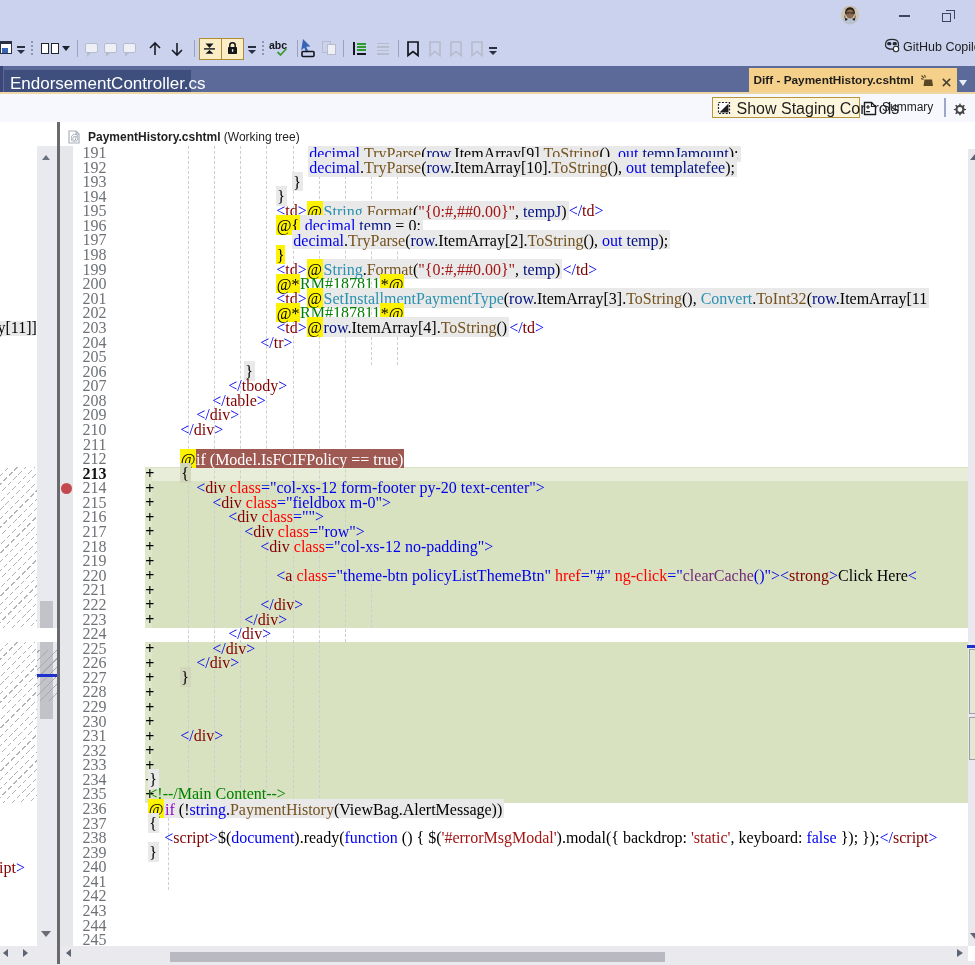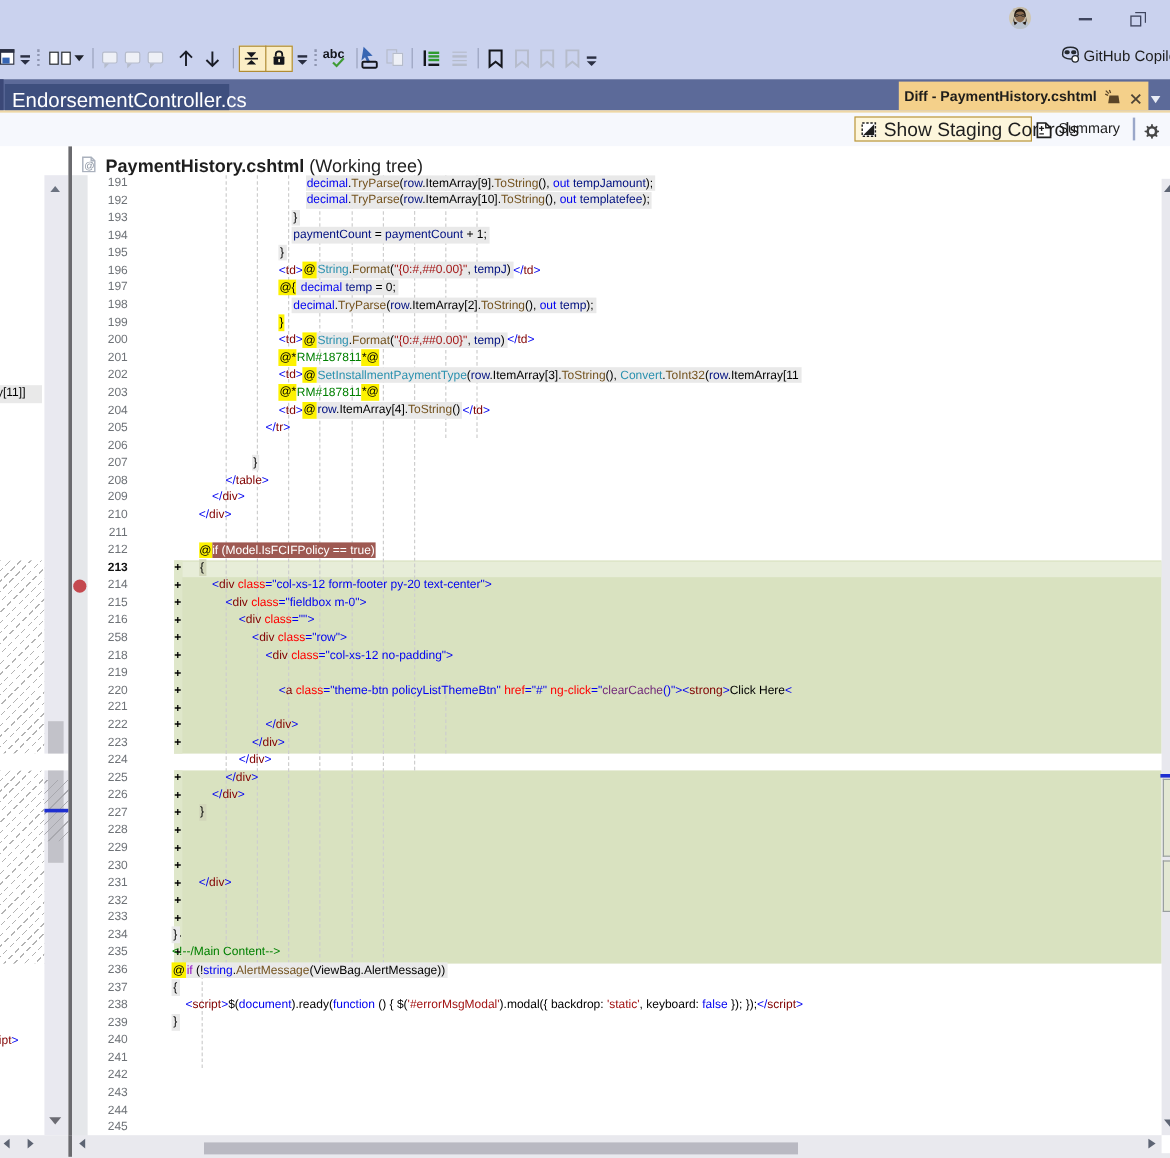--- a/index.html
+++ b/index.html
@@ -1,17 +1,17 @@
 <!DOCTYPE html>
 <html><head><meta charset="utf-8"><style>
 *{margin:0;padding:0;box-sizing:border-box}
 html,body{width:975px;height:965px;overflow:hidden;background:#fff;
  font-family:"Liberation Sans",sans-serif;}
 .abs{position:absolute}
-#code,.mono{font-family:Liberation Sans, sans-serif;font-size:10px;line-height:14.593px;color:#000;}
+#code,.mono{font-family:Liberation Serif, serif;font-size:16px;line-height:14.593px;color:#000;}
 .cl{height:14.593px;white-space:pre;}
 .b{color:#0000f0}
 .p{color:#8F08C4}
 .t{color:#2B91AF}
 .m{color:#74531F}
 .v{color:#001080}
 .s{color:#A31515}
 .e{color:#800000}
 .a{color:#FF0000}
 .c{color:#008000}
@@ -164,21 +164,21 @@
 <div class="abs" style="left:944px;top:98px;width:1.5px;height:19px;background:#9aa7c9"></div>
 <svg class="abs" style="left:952.5px;top:102.5px" width="13" height="13" viewBox="0 0 16 16">
 <path fill="#464646" d="M8 0.5 L9.2 0.5 L9.7 2.6 A5.6 5.6 0 0 1 11.6 3.4 L13.5 2.3 L14.4 3.2 L13.3 5.1 A5.6 5.6 0 0 1 14.1 7 L16 7.4 L16 8.6 L14.1 9 A5.6 5.6 0 0 1 13.3 10.9 L14.4 12.8 L13.5 13.7 L11.6 12.6 A5.6 5.6 0 0 1 9.7 13.4 L9.2 15.5 L8 15.5 L7.5 13.4 A5.6 5.6 0 0 1 5.6 12.6 L3.7 13.7 L2.8 12.8 L3.9 10.9 A5.6 5.6 0 0 1 3.1 9 L1 8.6 L1 7.4 L3.1 7 A5.6 5.6 0 0 1 3.9 5.1 L2.8 3.2 L3.7 2.3 L5.6 3.4 A5.6 5.6 0 0 1 7.5 2.6 Z M8.5 5 A3 3 0 1 0 8.5 11 A3 3 0 1 0 8.5 5 Z" fill-rule="evenodd"></path>
   </svg>
 <div class="abs" style="left:0;top:122px;width:975px;height:24px;background:#fff"></div>
 <svg class="abs" style="left:68px;top:129.5px" width="12" height="14" viewBox="0 0 12 14">
 <path d="M1 1 L8 1 L11 4 L11 13 L1 13 Z" fill="#fff" stroke="#aab1bd" stroke-width="1.2"></path>
 <path d="M8 1 L8 4 L11 4" fill="none" stroke="#aab1bd" stroke-width="1.2"></path>
 <text x="2.2" y="10.5" font-size="8.5" fill="#8a93a1" font-family="Liberation Sans">@</text>
   </svg>
-<div class="abs" style="left:88px;top:129.5px;width:400px;height:17px;font-size:15px;color:#1e1e1e"><b>PaymentHistory.cshtml</b> (Working tree)</div>
+<div class="abs" style="left:88px;top:129.5px;width:400px;height:17px;font-size:12px;color:#1e1e1e"><b>PaymentHistory.cshtml</b> (Working tree)</div>
 <div class="abs" style="left:0;top:146px;width:36.5px;height:803px;background:#fff;overflow:hidden"></div>
 <div class="hatch" style="left:0;top:467.05px;width:36.5px;height:160.52px"></div>
 <div class="hatch" style="left:0;top:642.16px;width:36.5px;height:160.52px"></div>
 <div class="abs mono" style="left:0px;top:321.12px;width:35px;height:14.593px;background:#e9e9e9"></div>
 <div class="abs mono" style="left:-2.5px;top:321.12px;height:14.593px;white-space:pre">y[11]]</div>
 <div class="abs mono" style="left:-1px;top:861.06px;height:14.593px;white-space:pre"><span class="e">ipt</span><span class="b">&gt;</span></div>
 <div class="abs" style="left:36.5px;top:146px;width:20px;height:799.5px;background:#e9e9f0"></div>
 <div class="abs" style="left:40px;top:601px;width:13px;height:118px;background:#c2c2c9"></div>
 <div class="hatch2" style="left:36.5px;top:650px;width:20px;height:51px"></div>
 <div class="abs" style="left:0;top:628.07px;width:56.5px;height:13.59px;background:#fff"></div>
@@ -209,21 +209,21 @@
 <div class="ln">207</div>
 <div class="ln">208</div>
 <div class="ln">209</div>
 <div class="ln">210</div>
 <div class="ln">211</div>
 <div class="ln">212</div>
 <div class="ln" style="color:#111;font-weight:bold">213</div>
 <div class="ln">214</div>
 <div class="ln">215</div>
 <div class="ln">216</div>
-<div class="ln">258</div>
+<div class="ln">217</div>
 <div class="ln">218</div>
 <div class="ln">219</div>
 <div class="ln">220</div>
 <div class="ln">221</div>
 <div class="ln">222</div>
 <div class="ln">223</div>
 <div class="ln">224</div>
 <div class="ln">225</div>
 <div class="ln">226</div>
 <div class="ln">227</div>
@@ -283,34 +283,34 @@
 <div class="guide" style="left:292.56px;top:146.00px;height:656.68px"></div>
 <div class="guide" style="left:318.72px;top:146.00px;height:656.68px"></div>
 <div class="guide" style="left:344.89px;top:146.00px;height:496.16px"></div>
 <div class="guide" style="left:371.05px;top:146.00px;height:218.89px"></div>
 <div class="guide" style="left:371.05px;top:569.20px;height:58.37px"></div>
 <div class="guide" style="left:397.21px;top:146.00px;height:218.89px"></div>
 <div id="code" class="abs" style="left:132.30px;top:146px;width:835.70px;height:803px;overflow:hidden">
     <div class="cl">                                            <span class="g"><span class="b">decimal</span>.<span class="m">TryParse</span>(<span class="v">row</span>.ItemArray[9].<span class="m">ToString</span>(), <span class="b">out</span> <span class="v">tempJamount</span>);</span></div>
 <div class="cl">                                            <span class="g"><span class="b">decimal</span>.<span class="m">TryParse</span>(<span class="v">row</span>.ItemArray[10].<span class="m">ToString</span>(), <span class="b">out</span> <span class="v">templatefee</span>);</span></div>
 <div class="cl">                                        <span class="g">}</span></div>
-<div class="cl">                                        <span class="g"><span class="v">paymentCount</span> = <span class="v">paymentCount</span> + 1;</span></div>
 <div class="cl">                                    <span class="g">}</span></div>
 <div class="cl">                                    <span class="b">&lt;</span><span class="e">td</span><span class="b">&gt;</span><span class="y">@</span><span class="g"><span class="t">String</span>.<span class="m">Format</span>(<span class="s">"{0:#,##0.00}"</span>, <span class="v">tempJ</span>)</span><span class="b">&lt;/</span><span class="e">td</span><span class="b">&gt;</span></div>
 <div class="cl">                                    <span class="y">@{</span><span class="g"> <span class="b">decimal</span> <span class="v">temp</span> = 0;</span></div>
 <div class="cl">                                        <span class="g"><span class="b">decimal</span>.<span class="m">TryParse</span>(<span class="v">row</span>.ItemArray[2].<span class="m">ToString</span>(), <span class="b">out</span> <span class="v">temp</span>);</span></div>
 <div class="cl">                                    <span class="y">}</span></div>
 <div class="cl">                                    <span class="b">&lt;</span><span class="e">td</span><span class="b">&gt;</span><span class="y">@</span><span class="g"><span class="t">String</span>.<span class="m">Format</span>(<span class="s">"{0:#,##0.00}"</span>, <span class="v">temp</span>)</span><span class="b">&lt;/</span><span class="e">td</span><span class="b">&gt;</span></div>
 <div class="cl">                                    <span class="y">@*</span><span class="c">RM#187811</span><span class="y">*@</span></div>
 <div class="cl">                                    <span class="b">&lt;</span><span class="e">td</span><span class="b">&gt;</span><span class="y">@</span><span class="g"><span class="t">SetInstallmentPaymentType</span>(<span class="v">row</span>.ItemArray[3].<span class="m">ToString</span>(), <span class="t">Convert</span>.<span class="m">ToInt32</span>(<span class="v">row</span>.ItemArray[11</span></div>
 <div class="cl">                                    <span class="y">@*</span><span class="c">RM#187811</span><span class="y">*@</span></div>
 <div class="cl">                                    <span class="b">&lt;</span><span class="e">td</span><span class="b">&gt;</span><span class="y">@</span><span class="g"><span class="v">row</span>.ItemArray[4].<span class="m">ToString</span>()</span><span class="b">&lt;/</span><span class="e">td</span><span class="b">&gt;</span></div>
 <div class="cl">                                <span class="b">&lt;/</span><span class="e">tr</span><span class="b">&gt;</span></div>
 <div class="cl"></div>
 <div class="cl">                            <span class="g">}</span></div>
+<div class="cl">                        <span class="b">&lt;/</span><span class="e">tbody</span><span class="b">&gt;</span></div>
 <div class="cl">                    <span class="b">&lt;/</span><span class="e">table</span><span class="b">&gt;</span></div>
 <div class="cl">                <span class="b">&lt;/</span><span class="e">div</span><span class="b">&gt;</span></div>
 <div class="cl">            <span class="b">&lt;/</span><span class="e">div</span><span class="b">&gt;</span></div>
 <div class="cl"></div>
 <div class="cl">            <span class="y">@</span><span class="hl">if (Model.IsFCIFPolicy == true)</span></div>
 <div class="cl">            <span class="gg">{</span></div>
 <div class="cl">                <span class="b">&lt;</span><span class="e">div</span> <span class="a">class</span><span class="b">="col-xs-12 form-footer py-20 text-center"</span><span class="b">&gt;</span></div>
 <div class="cl">                    <span class="b">&lt;</span><span class="e">div</span> <span class="a">class</span><span class="b">="fieldbox m-0"</span><span class="b">&gt;</span></div>
 <div class="cl">                        <span class="b">&lt;</span><span class="e">div</span> <span class="a">class</span><span class="b">=""</span><span class="b">&gt;</span></div>
 <div class="cl">                            <span class="b">&lt;</span><span class="e">div</span> <span class="a">class</span><span class="b">="row"</span><span class="b">&gt;</span></div>
@@ -325,21 +325,21 @@
 <div class="cl">                <span class="b">&lt;/</span><span class="e">div</span><span class="b">&gt;</span></div>
 <div class="cl">            <span class="gg">}</span></div>
 <div class="cl"></div>
 <div class="cl"></div>
 <div class="cl"></div>
 <div class="cl">            <span class="b">&lt;/</span><span class="e">div</span><span class="b">&gt;</span></div>
 <div class="cl"></div>
 <div class="cl"></div>
 <div class="cl">    <span class="g">}</span></div>
 <div class="cl">    <span class="c">&lt;!--/Main Content--&gt;</span></div>
-<div class="cl">    <span class="y">@</span><span class="g"><span class="p">if</span> (!<span class="b">string</span>.<span class="m">AlertMessage</span>(ViewBag.AlertMessage))</span></div>
+<div class="cl">    <span class="y">@</span><span class="g"><span class="p">if</span> (!<span class="b">string</span>.<span class="m">PaymentHistory</span>(ViewBag.AlertMessage))</span></div>
 <div class="cl">    <span class="g">{</span></div>
 <div class="cl">        <span class="b">&lt;</span><span class="e">script</span><span class="b">&gt;</span>$(<span class="b">document</span>).ready(<span class="b">function</span> () { $(<span class="s">'#errorMsgModal'</span>).modal({ backdrop: <span class="s">'static'</span>, keyboard: <span class="b">false</span> }); });<span class="b">&lt;/</span><span class="e">script</span><span class="b">&gt;</span></div>
 <div class="cl">    <span class="g">}</span></div>
 <div class="cl"></div>
 <div class="cl"></div>
 <div class="cl"></div>
   </div>
 <div class="abs" style="left:968px;top:148.5px;width:7px;height:797px;background:#e8e8ee"></div>
 <div class="abs" style="left:969.5px;top:154px;width:0;height:0;border-left:5px solid transparent;border-right:5px solid transparent;border-bottom:6px solid #5d6473"></div>
 <div class="abs" style="left:969.5px;top:933px;width:0;height:0;border-left:5px solid transparent;border-right:5px solid transparent;border-top:6px solid #5d6473"></div>

